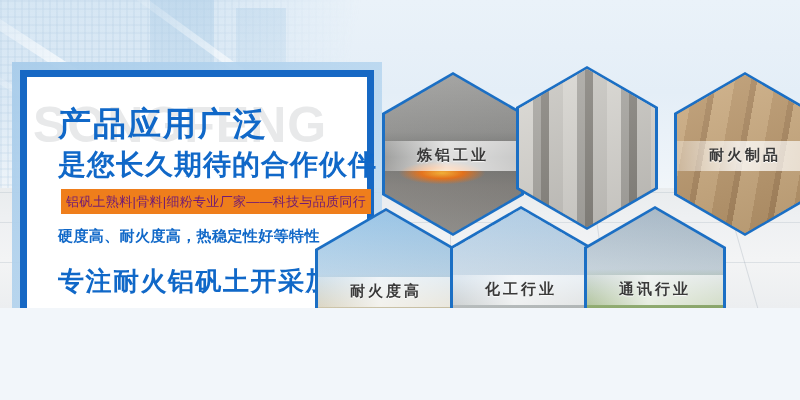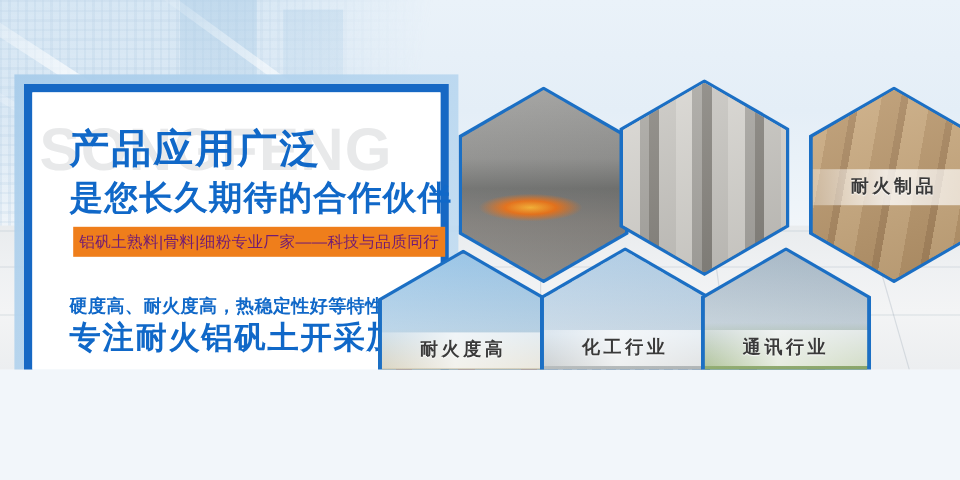--- a/index.html
+++ b/index.html
@@ -40,21 +40,21 @@
   .watermark{position:absolute;left:33px;top:96px;
     font-size:50px;font-weight:bold;letter-spacing:1px;color:#e8e9ea;
     white-space:nowrap;font-family:"Liberation Sans",sans-serif;}
   .headline{position:absolute;left:58px;top:102px;
     font-size:33px;font-weight:bold;color:#1068c8;letter-spacing:2px;white-space:nowrap;}
   .subhead{position:absolute;left:58px;top:146px;
     font-size:28px;font-weight:bold;color:#1068c8;letter-spacing:1px;white-space:nowrap;}
   .orange-band{position:absolute;left:61px;top:189px;height:25px;
     background:#ef7e1b;display:flex;align-items:center;padding:0 5px;box-sizing:border-box;}
   .orange-band span{font-size:13px;font-weight:normal;color:#701a75;white-space:nowrap;letter-spacing:.3px;}
-  .feature{position:absolute;left:58px;top:246px;
+  .feature{position:absolute;left:58px;top:227px;
     font-size:15px;font-weight:bold;color:#1068c8;letter-spacing:.4px;white-space:nowrap;}
   .tagline{position:absolute;left:58px;top:264px;
     font-size:26px;font-weight:bold;color:#1068c8;letter-spacing:1.5px;white-space:nowrap;}
 
   
   .hex{position:absolute;width:142px;height:164px;
     -webkit-clip-path:polygon(50% 0%,100% 25%,100% 75%,50% 100%,0% 75%,0% 25%);
             clip-path:polygon(50% 0%,100% 25%,100% 75%,50% 100%,0% 75%,0% 25%);
     background:#1b6fc4;}
   .hex-in{position:absolute;inset:3px;
@@ -128,20 +128,21 @@
   <div class="orange-band">
     <span>铝矾土熟料|骨料|细粉专业厂家——科技与品质同行</span>
   </div>
   <div class="feature">硬度高、耐火度高，热稳定性好等特性</div>
   <div class="tagline">专注耐火铝矾土开采加工</div>
 
   <div class="hex" style="left:382px;top:72px;">
     <div class="hex-in">
       <div class="hex-art art-alu"></div>
       <div class="hex-shade"></div>
+      <div class="hex-label">炼铝工业</div>
     </div>
   </div>
 
   <div class="hex" style="left:516px;top:66px;">
     <div class="hex-in">
       <div class="hex-art art-cast"></div>
       <div class="hex-shade"></div>
     </div>
   </div>
 

